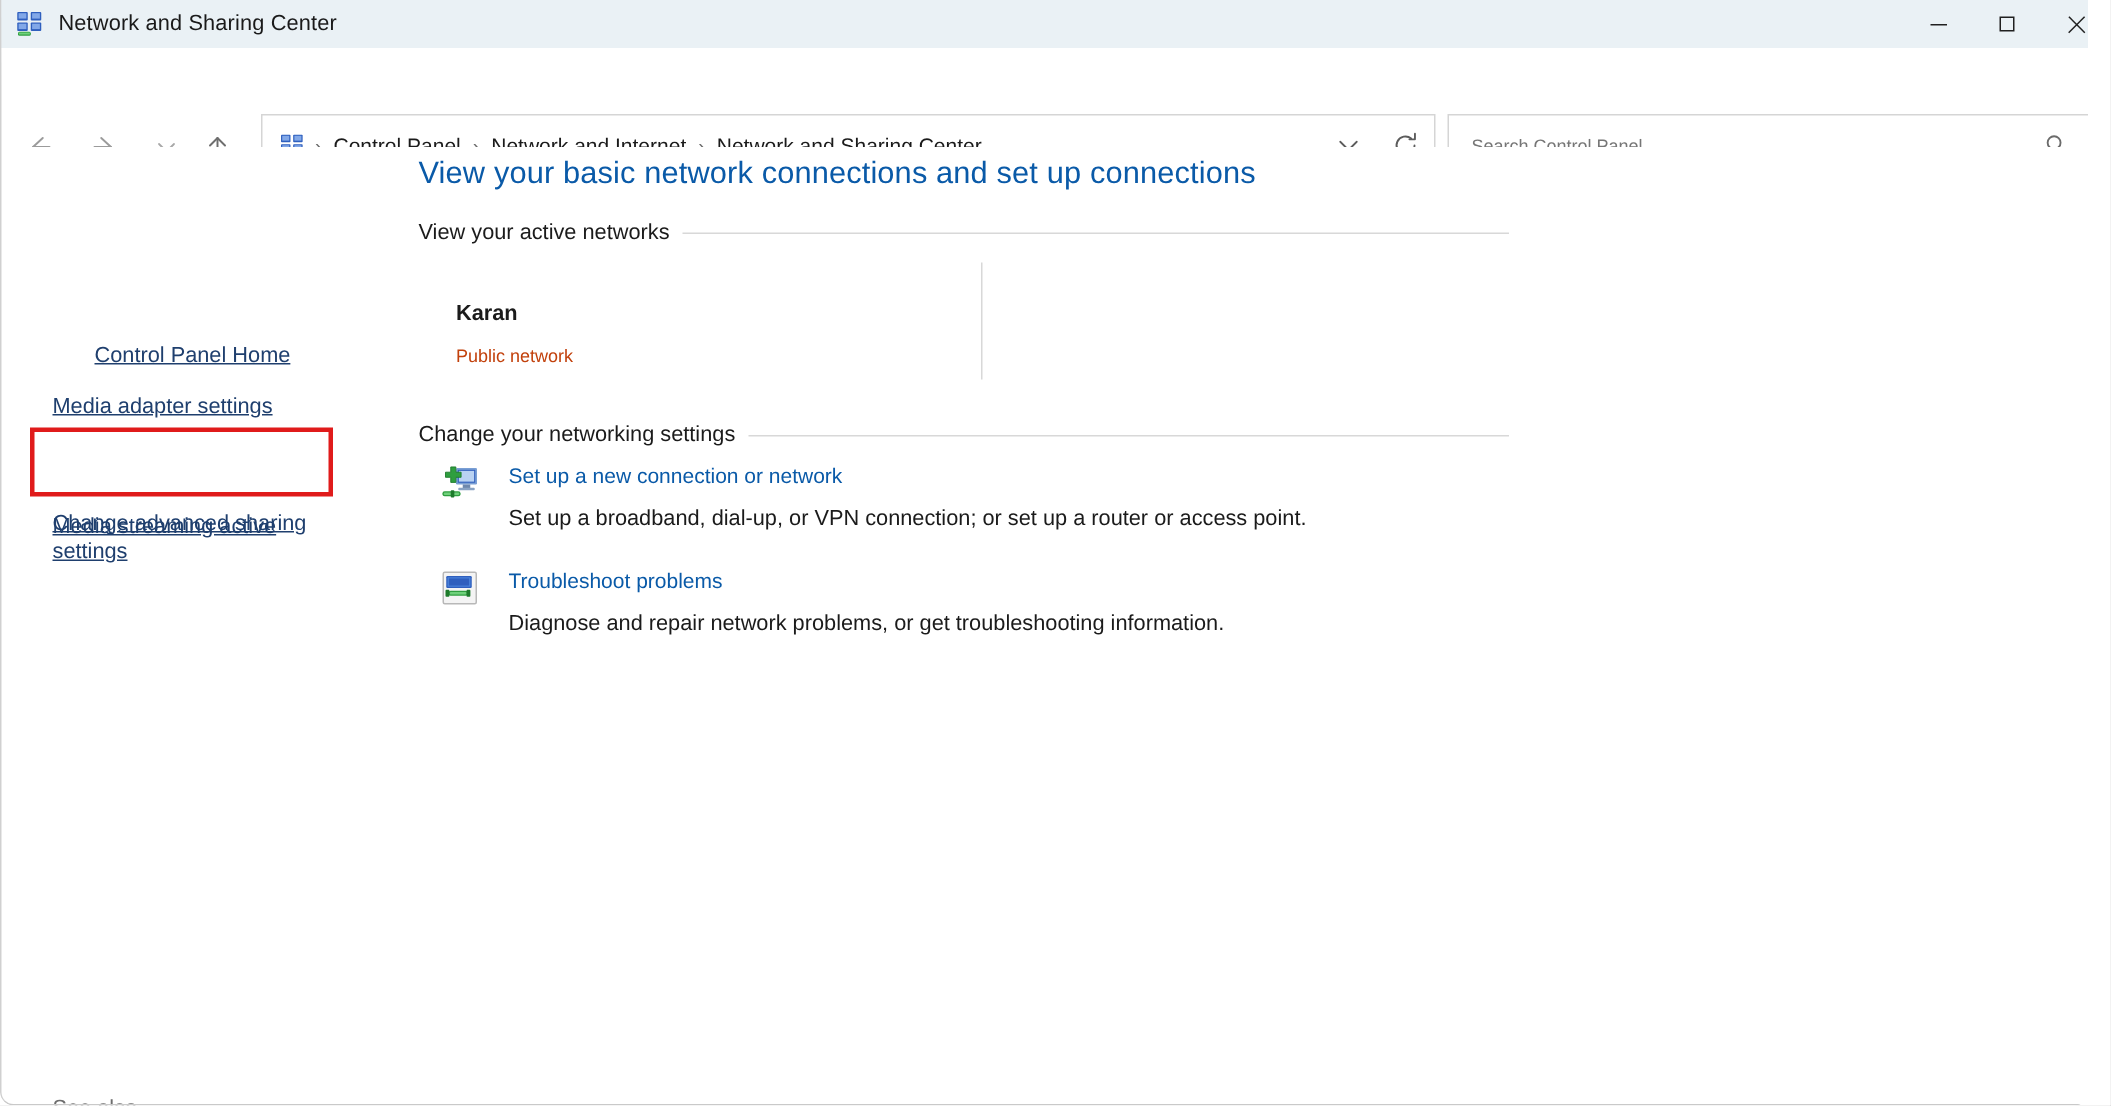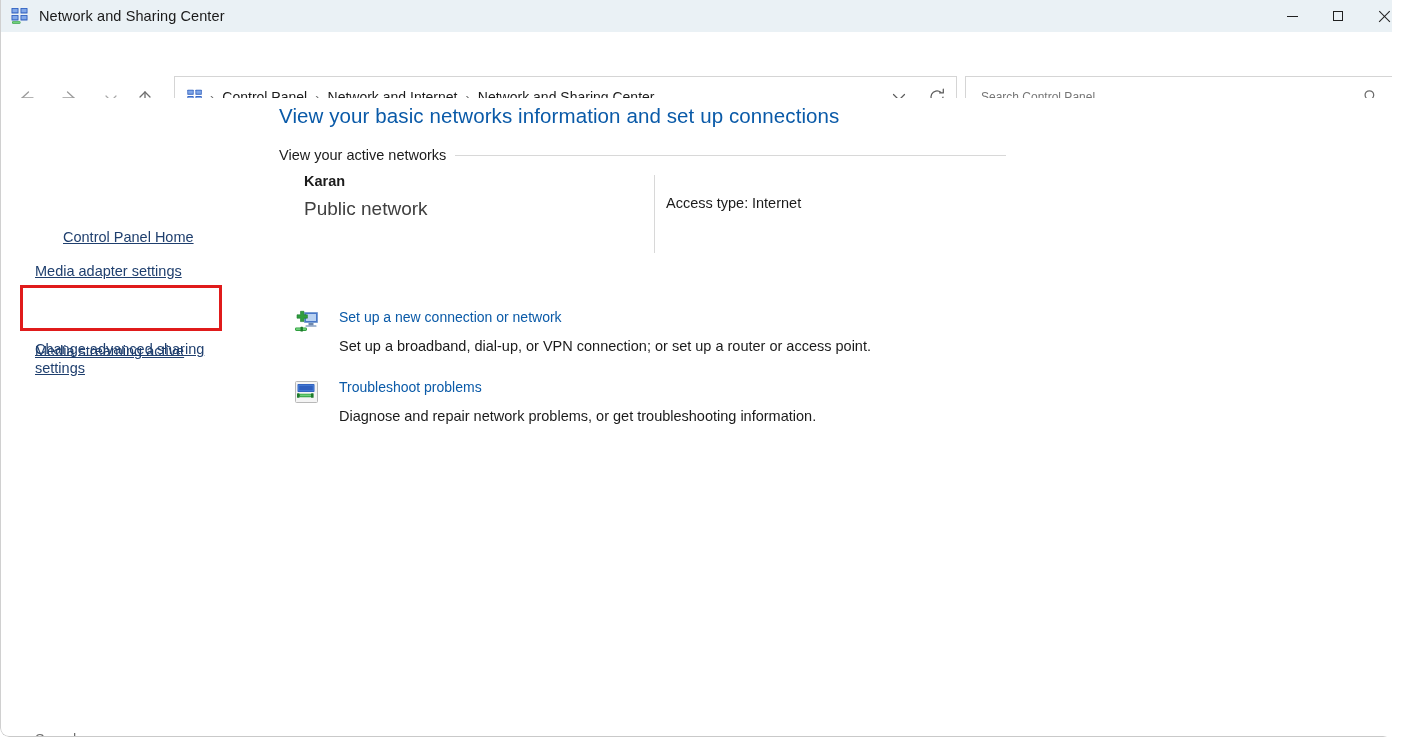--- a/index.html
+++ b/index.html
@@ -237,30 +237,30 @@
     padding-right: 9px;
   }
   .section-head .rule {
     flex: 1;
     height: 1px;
     background: #d8d8d8;
   }
   .sec-active { top: 49px; }
   .sec-change { top: 184px; }
 
-  .net-block { position: absolute; left: 42px; top: 72px; }
+  .net-block { position: absolute; left: 42px; top: 100px; }
   .net-name {
     font-size: 14.5px;
     font-weight: bold;
     color: #1b1b1b;
     line-height: 22px;
   }
   .net-type {
-    font-size: 19px;
-    color: #404040;
+    font-size: 12px;
+    color: #c2410c;
     line-height: 22px;
     margin-top: 6px;
   }
 
   .vdivider {
     position: absolute;
     left: 392px; top: 77px;
     width: 1px; height: 78px;
     background: #d8d8d8;
   }
@@ -444,41 +444,41 @@
     <a class="side-link side-media" href="#">Media streaming active</a>
 
     <div class="highlight-box"></div>
 
     <div class="see-also-label">See also</div>
 
   </div>
 
   <div class="content">
 
-    <div class="page-title">View your basic networks information and set up connections</div>
+    <div class="page-title">View your basic network connections and set up connections</div>
 
     <div class="section-head sec-active">
       <span class="lbl">View your active networks</span>
       <span class="rule"></span>
     </div>
 
     <div class="net-block">
       <div class="net-name">Karan</div>
       <div class="net-type">Public network</div>
     </div>
 
     <div class="vdivider"></div>
 
     <div class="net-details">
-      <div class="detail-row">
-        <span class="detail-key">Access type:</span>
-        <span class="detail-val">Internet</span>
-      </div>
-    </div>
-
+    </div>
+
+    <div class="section-head sec-change">
+      <span class="lbl">Change your networking settings</span>
+      <span class="rule"></span>
+    </div>
 
     <div class="task-item task-2">
       <span class="task-icon">
         <svg class="icn" width="30" height="30" viewBox="0 0 30 30">
           <rect x="3.5" y="3.5" width="22" height="21" rx="1" fill="#f4f4f4" stroke="#b8b8b8" stroke-width="1"></rect>
           <rect x="5.5" y="6" width="17" height="8" rx="0.8" fill="#2f5fbe"></rect>
           <rect x="6.4" y="6.9" width="15.2" height="6.2" fill="#4d86dd"></rect>
           <rect x="7.2" y="7.6" width="13.6" height="4.8" fill="#2f5fbe"></rect>
           <rect x="7" y="15.8" width="13" height="3.4" rx="1.4" fill="#2f9e3f"></rect>
           <rect x="7.8" y="16.6" width="11.4" height="1.7" rx="0.8" fill="#6fd07b"></rect>

